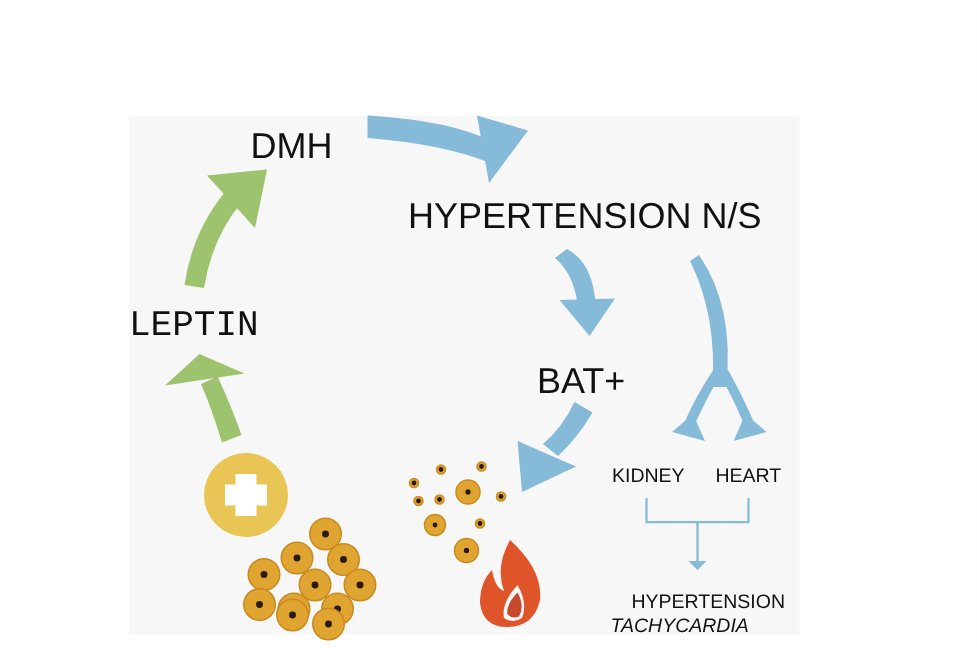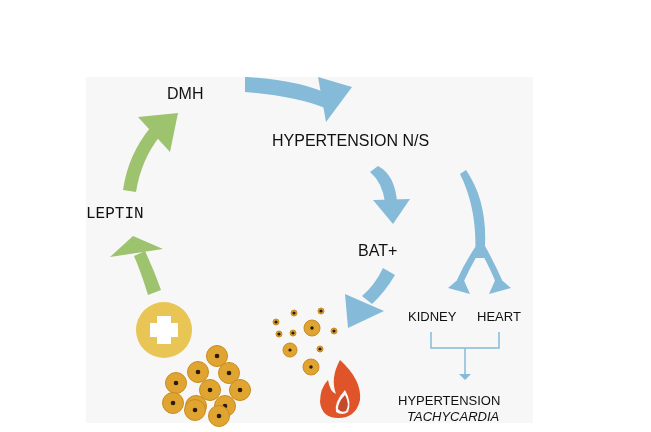--- a/index.html
+++ b/index.html
@@ -1,20 +1,20 @@
 <!DOCTYPE html>
 <html><head>
 <meta charset="utf-8">
 <style>
   html, body { margin:0; padding:0; background:#ffffff; }
   body { width:651px; height:432px; position:relative; overflow:hidden; font-family:"Liberation Sans", sans-serif; }
   .panel { position:absolute; left:86px; top:77px; width:447px; height:346px; background:#f7f7f7; }
   svg.diag { position:absolute; left:0; top:0; width:651px; height:432px; }
   .lbl { position:absolute; color:#111; white-space:nowrap; line-height:1; }
-  .big { font-size:16px; }
+  .big { font-size:24px; }
   .sm  { font-size:13px; }
 </style>
 </head>
 <body>
 
 <div class="panel"></div>
 
 <svg class="diag" viewBox="0 0 651 432">
 
   <g>
@@ -158,14 +158,14 @@
     <path d="M345,395 Q350,404 346,411 Q341,413 338,409 Q338,402 345,395 Z" fill="#c54a2a"></path>
   </g>
 </svg>
 
 <div class="lbl big" style="left:167px;top:86px;">DMH</div>
 <div class="lbl big" style="left:272px;top:133px;">HYPERTENSION N/S</div>
 <div class="lbl big" style="left:86px;top:206px;font-family:Liberation Mono, monospace;">LEPTIN</div>
 <div class="lbl big" style="left:358px;top:243px;">BAT+</div>
 <div class="lbl sm" style="left:408px;top:310px;">KIDNEY</div>
 <div class="lbl sm" style="left:477px;top:310px;">HEART</div>
-<div class="lbl sm" style="left:398px;top:394px;">HYPERTENSION</div>
+<div class="lbl sm" style="left:421px;top:394px;">HYPERTENSION</div>
 <div class="lbl sm" style="left:407px;top:410px;font-style:italic;">TACHYCARDIA</div>
 
 </body></html>

